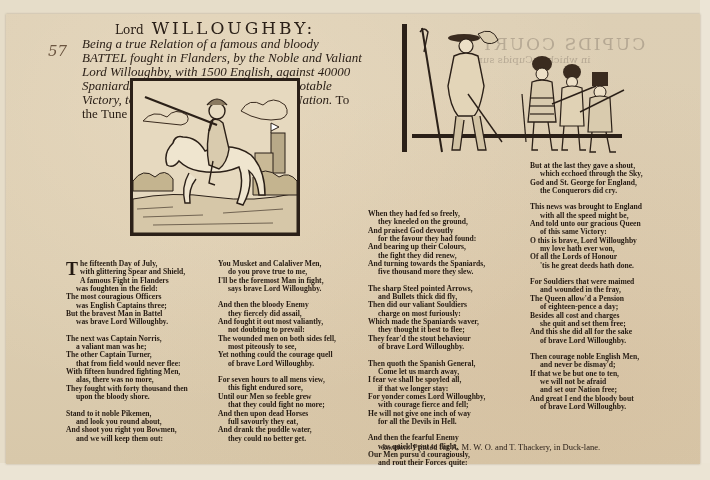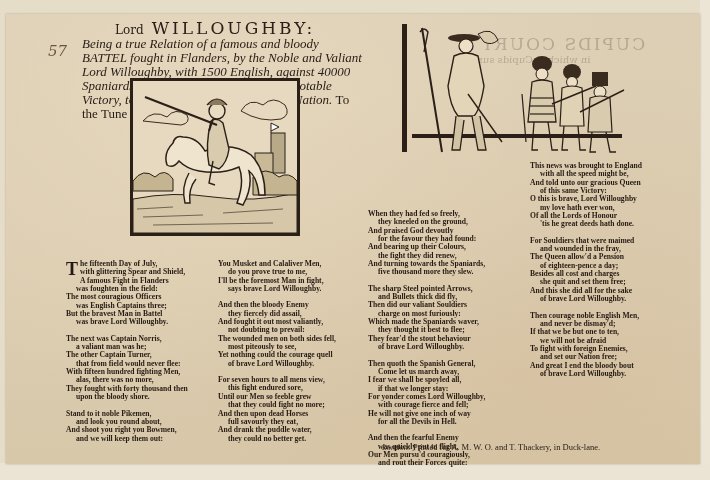--- a/index.html
+++ b/index.html
@@ -248,20 +248,26 @@
     </div>
     <div class="stanza">
       <div class="line">And then the fearful Enemy</div>
       <div class="line indent">was quickly put to flight,</div>
       <div class="line">Our Men pursu'd couragiously,</div>
       <div class="line indent">and rout their Forces quite:</div>
     </div>
   </div>
 <div class="column" id="col3" style="left:530px;top:162px;width:165px;">
     <div class="stanza">
+      <div class="line">But at the last they gave a shout,</div>
+      <div class="line indent">which ecchoed through the Sky,</div>
+      <div class="line">God and St. George for England,</div>
+      <div class="line indent">the Conquerors did cry.</div>
+    </div>
+    <div class="stanza">
       <div class="line">This news was brought to England</div>
       <div class="line indent">with all the speed might be,</div>
       <div class="line">And told unto our gracious Queen</div>
       <div class="line indent">of this same Victory:</div>
       <div class="line">O this is brave, Lord Willoughby</div>
       <div class="line indent">my love hath ever won,</div>
       <div class="line">Of all the Lords of Honour</div>
       <div class="line indent">'tis he great deeds hath done.</div>
     </div>
     <div class="stanza">
@@ -272,21 +278,20 @@
       <div class="line">Besides all cost and charges</div>
       <div class="line indent">she quit and set them free;</div>
       <div class="line">And this she did all for the sake</div>
       <div class="line indent">of brave Lord Willoughby.</div>
     </div>
     <div class="stanza">
       <div class="line">Then courage noble English Men,</div>
       <div class="line indent">and never be dismay'd;</div>
       <div class="line">If that we be but one to ten,</div>
       <div class="line indent">we will not be afraid</div>
-      <div class="line">To fight with foreign Enemies,</div>
       <div class="line indent">and set our Nation free;</div>
       <div class="line">And great I end the bloody bout</div>
       <div class="line indent">of brave Lord Willoughby.</div>
     </div>
   </div>
 
 <div class="imprint">
   <i>London:</i>
   <span>Printed for A. M. W. O. and T. Thackery, in Duck-lane.</span>
 </div>

